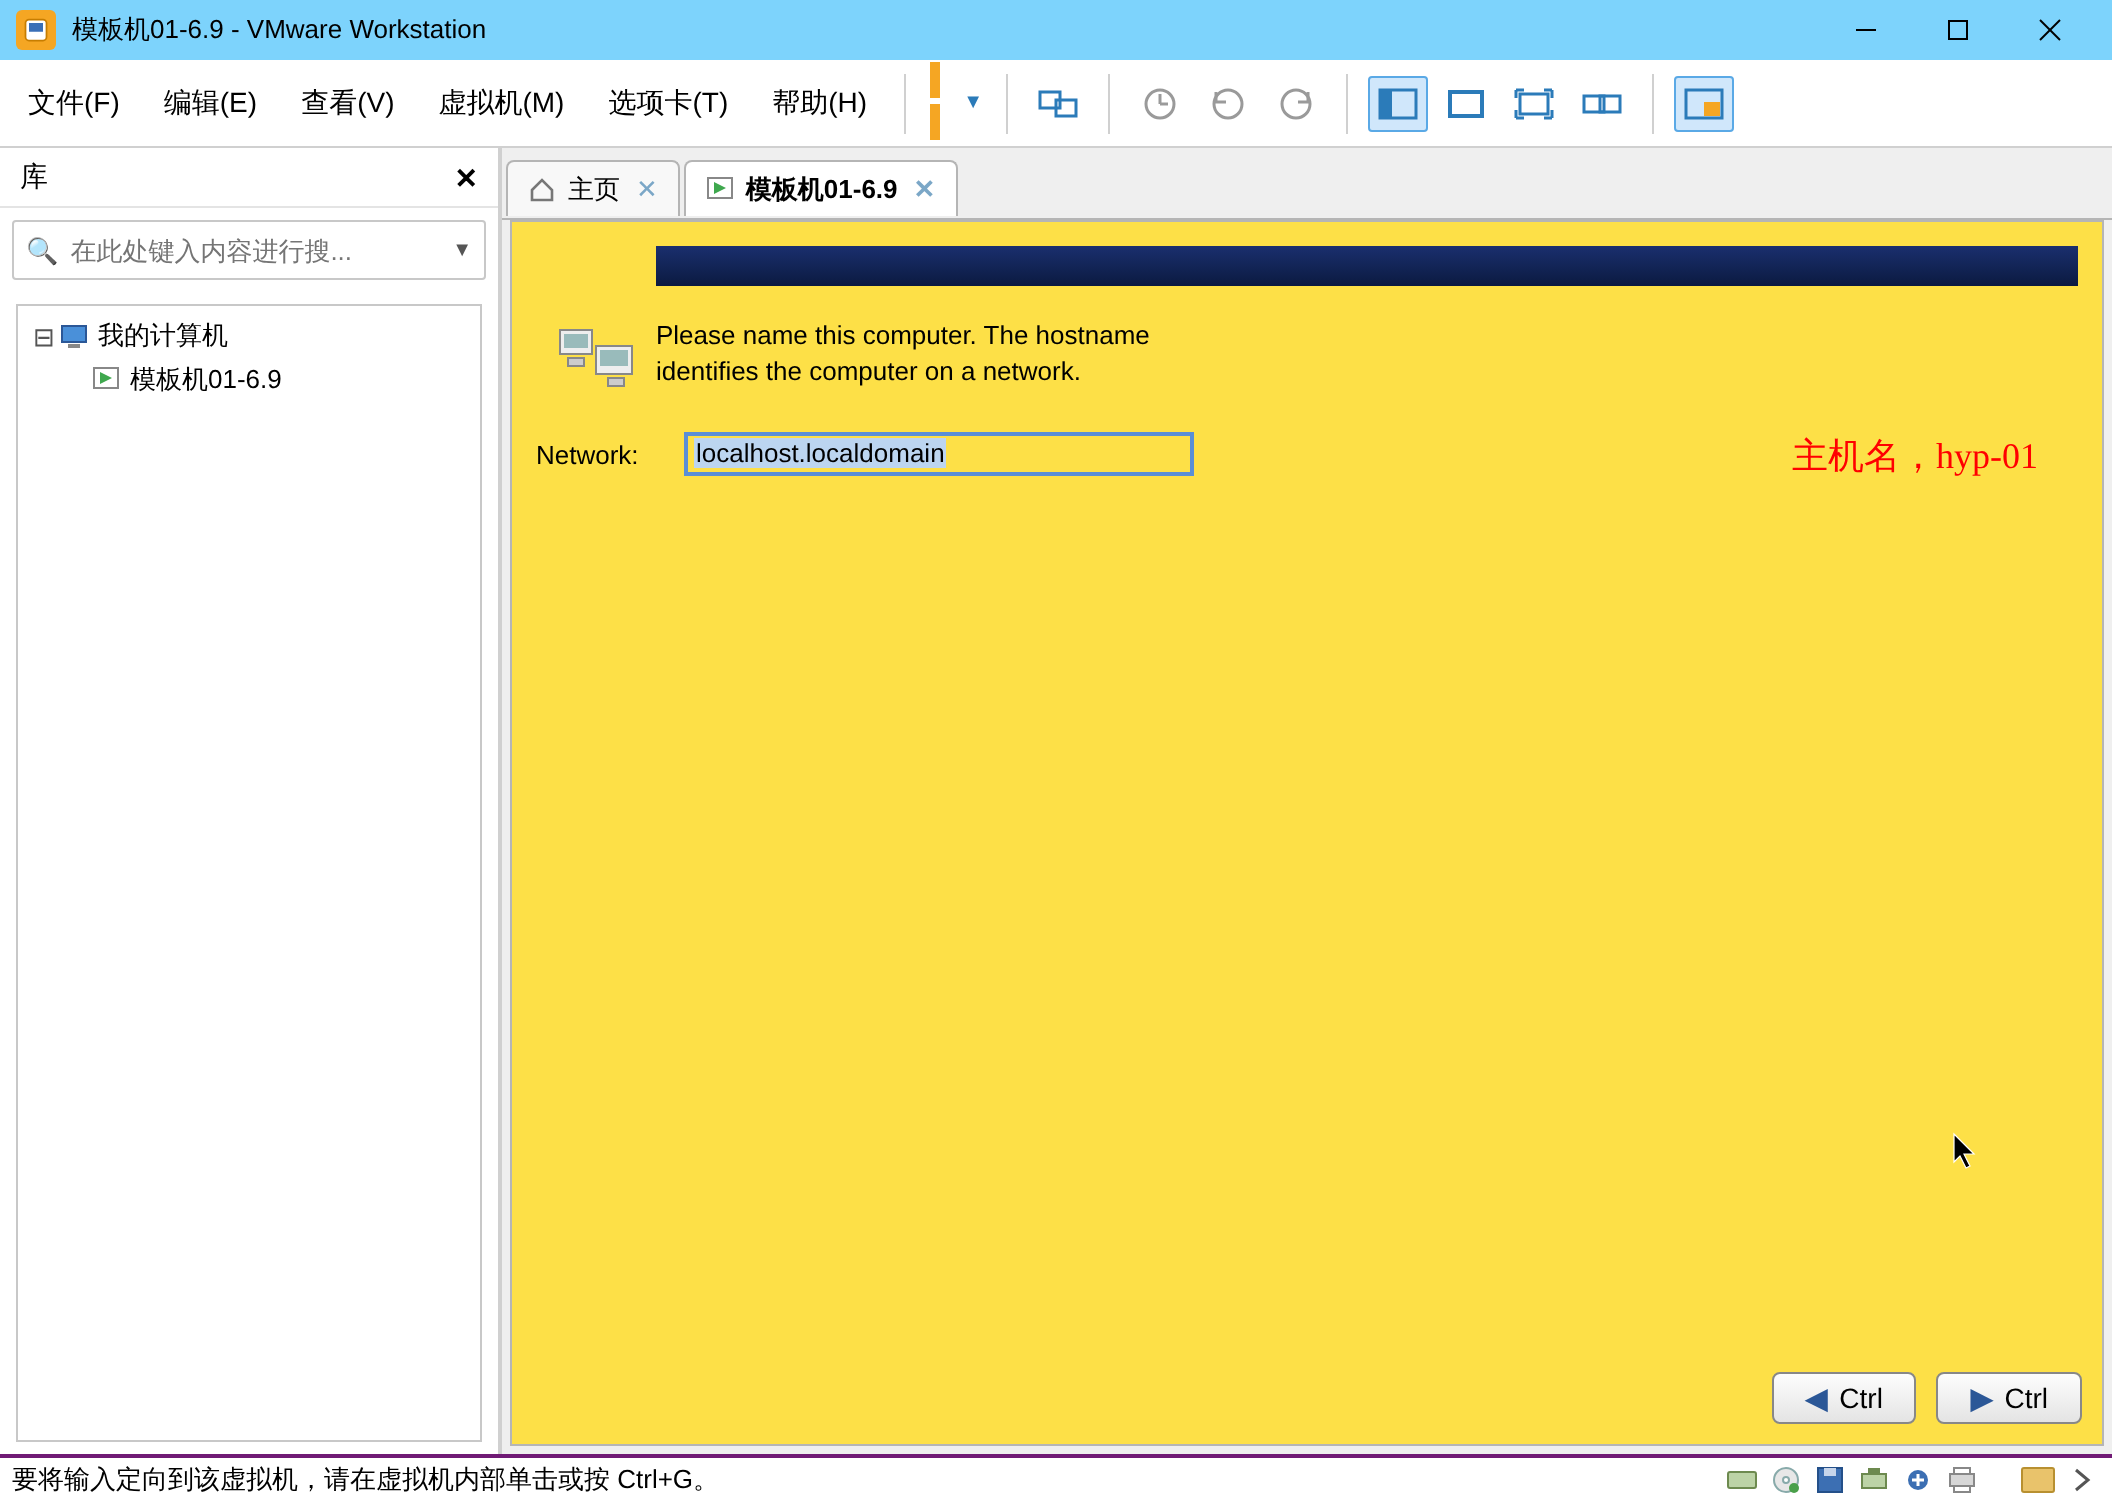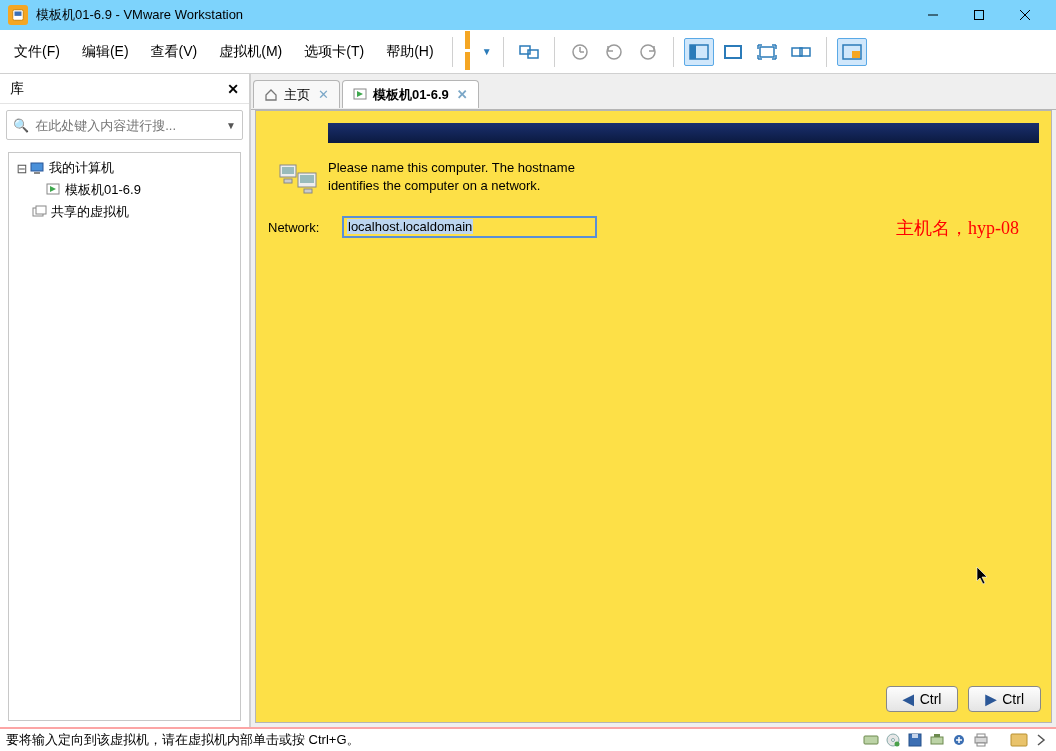--- a/index.html
+++ b/index.html
@@ -59,21 +59,21 @@
 .hostname-input{ border:2px solid #5a8fd6; height:22px; width:255px; padding:1px 3px; font-size:13px;}
 .hostname-input span{ background:#bcd5f0; padding:0 1px;}
 .annotation { position:absolute; left:640px; top:105px; color:#ff0000; font-size:18px; font-family: SimSun, serif;}
 .cursor-arrow{ position:absolute; left:720px; top:455px; font-size:16px; color:#000;}
 .cfg-btn{ position:absolute; left:10px; top:498px; border:1px solid #aaa; border-radius:4px; background:#f6f6f6; padding:4px 12px; font-size:13px;}
 .nav-btns{ position:absolute; right:10px; bottom:10px; display:flex; gap:10px;}
 .nav-btn{ border:1px solid #888; border-radius:4px; background:linear-gradient(#fdfdfd,#e4e4e4); padding:4px 16px; font-size:14px; display:flex; align-items:center; gap:6px;}
 .nav-btn .arrow{ color:#2b5797; font-weight:bold;}
 
 
-.statusbar { height:24px; border-top:2px solid #fca5a5; display:flex; align-items:center; padding:0 6px; font-size:13px; background:#fff;}
+.statusbar { height:24px; border-top:2px solid #701a75; display:flex; align-items:center; padding:0 6px; font-size:13px; background:#fff;}
 .statusbar .msg{ flex:1;}
 .statusbar .tray{ display:flex; gap:4px; align-items:center;}
 .tray-icon{ width:18px; height:18px; display:inline-flex; align-items:center; justify-content:center;}
 </style>
 </head>
 <body>
 
 <div class="titlebar">
   <div class="app-icon">
     <svg viewBox="0 0 16 16">
@@ -201,29 +201,20 @@
         <span>我的计算机</span>
       </div>
       <div class="tree-row lvl2">
         <span class="tree-icon">
             <svg width="16" height="16">
               <rect x="2" y="2" width="12" height="10" fill="#fff" stroke="#888"></rect>
               <polygon points="5,4 5,10 11,7" fill="#3fa84e"></polygon>
             </svg>
           </span>
         <span>模板机01-6.9</span>
-      </div>
-      <div class="tree-row lvl2b">
-        <span class="tree-icon">
-            <svg width="16" height="16">
-              <rect x="2" y="4" width="10" height="8" fill="#fff" stroke="#888"></rect>
-              <rect x="5" y="2" width="10" height="8" fill="#fff" stroke="#888"></rect>
-            </svg>
-          </span>
-        <span>共享的虚拟机</span>
       </div>
     </div>
   </div>
 
   <div class="content">
     <div class="tabbar">
       <div class="tab">
         <span class="tab-icon">
             <svg width="14" height="14">
               <path d="M2 7 L7 2 L12 7 L12 12 L2 12 Z" fill="none" stroke="#777" stroke-width="1.3"></path>
@@ -260,21 +251,21 @@
               </svg>
           </span>
         </div>
         <div class="vm-text-col">Please name this computer.  The hostname identifies the computer on a network.</div>
       </div>
       <div class="hostname-row">
         <div class="hostname-label">Network:</div>
         <div class="hostname-input"><span>localhost.localdomain</span></div>
       </div>
 
-      <div class="annotation">主机名，hyp-08</div>
+      <div class="annotation">主机名，hyp-01</div>
 
       <div class="cursor-arrow">
         <svg width="14" height="20">
             <path d="M1 1 L1 15 L4 12 L7 18 L9 17 L6 11 L11 11 Z" fill="#000" stroke="#fff" stroke-width="0.6"></path>
           </svg>
       </div>
 
 
       <div class="nav-btns">
         <button class="nav-btn">

